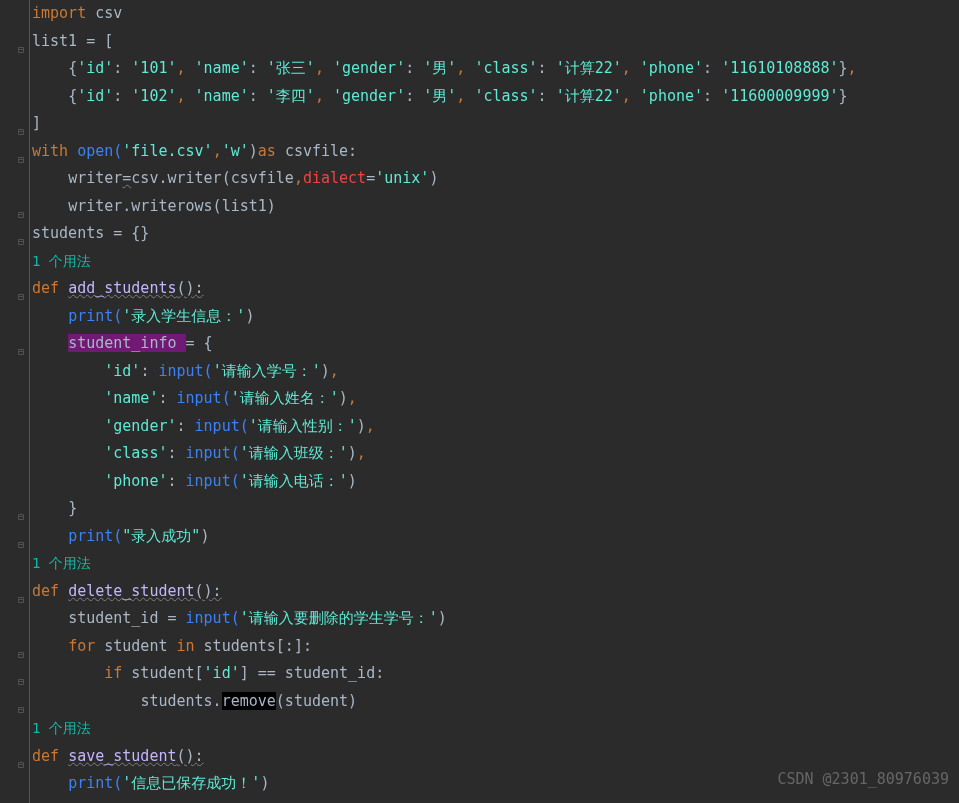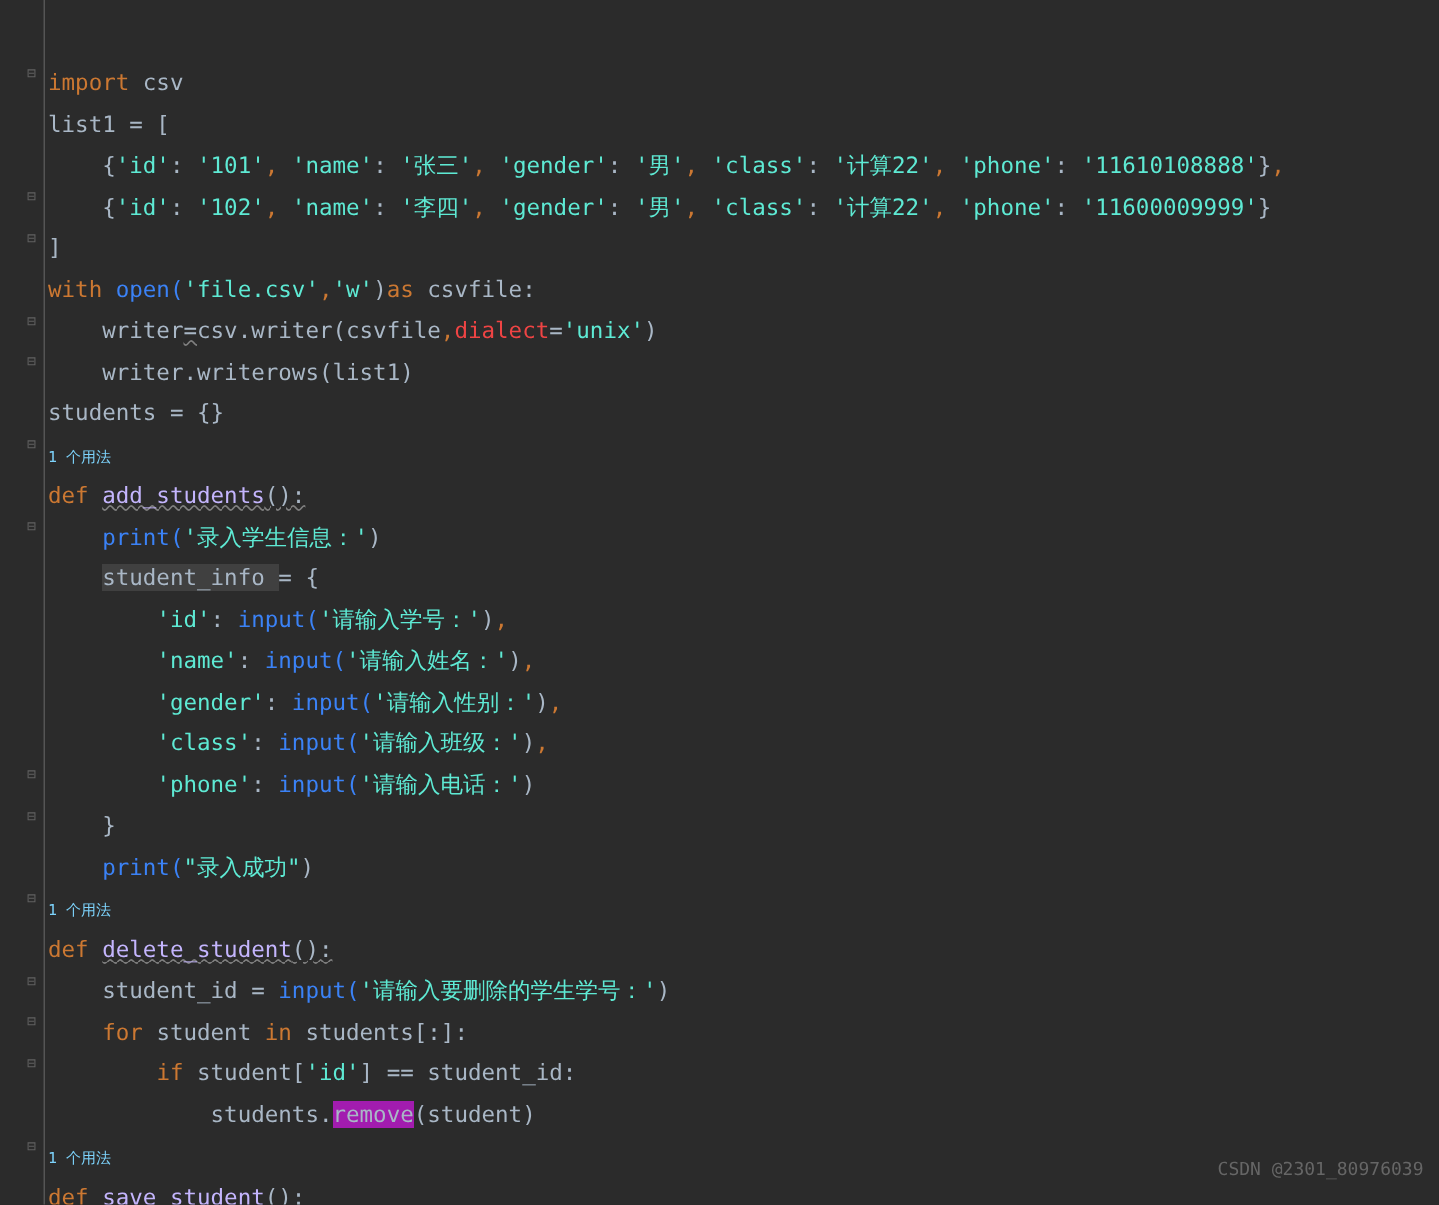--- a/index.html
+++ b/index.html
@@ -30,39 +30,38 @@
   left: 18px;
   color: #606060;
   font-size: 10px;
   cursor: pointer;
 }
 .code {
   padding-left: 2px;
   white-space: pre;
   flex: 1;
   overflow: hidden;
-  margin-top: 42px;
 }
 .line { height: 27.5px; }
 .kw { color: #cc7832; }
 .fn { color: #a9b7c6; }
 .str { color: #5eead4; }
 .def { color: #c4b5fd; }
 .param { color: #ef4444; }
-.comment { color: #7dd3fc; font-size: 10px; }
+.comment { color: #14b8a6; font-size: 14px; }
 .builtin { color: #3b82f6; }
 .warn { text-decoration: underline wavy #808080; text-decoration-thickness: 1px; }
-.soft-warn { background: #404040; }
-.hl { background: #a21caf; }
+.soft-warn { background: #701a75; }
+.hl { background: #000000; }
 .watermark {
   position: absolute;
   bottom: 10px;
   right: 10px;
   color: #666;
-  font-size: 12px;
+  font-size: 15px;
 }
 </style>
 </head>
 <body>
 
 <div class="editor">
   <div class="gutter" id="gutter">
       <div class="fold" style="top: 35.5px;">⊟</div>
       <div class="fold" style="top: 118px;">⊟</div>
       <div class="fold" style="top: 145.5px;">⊟</div>

